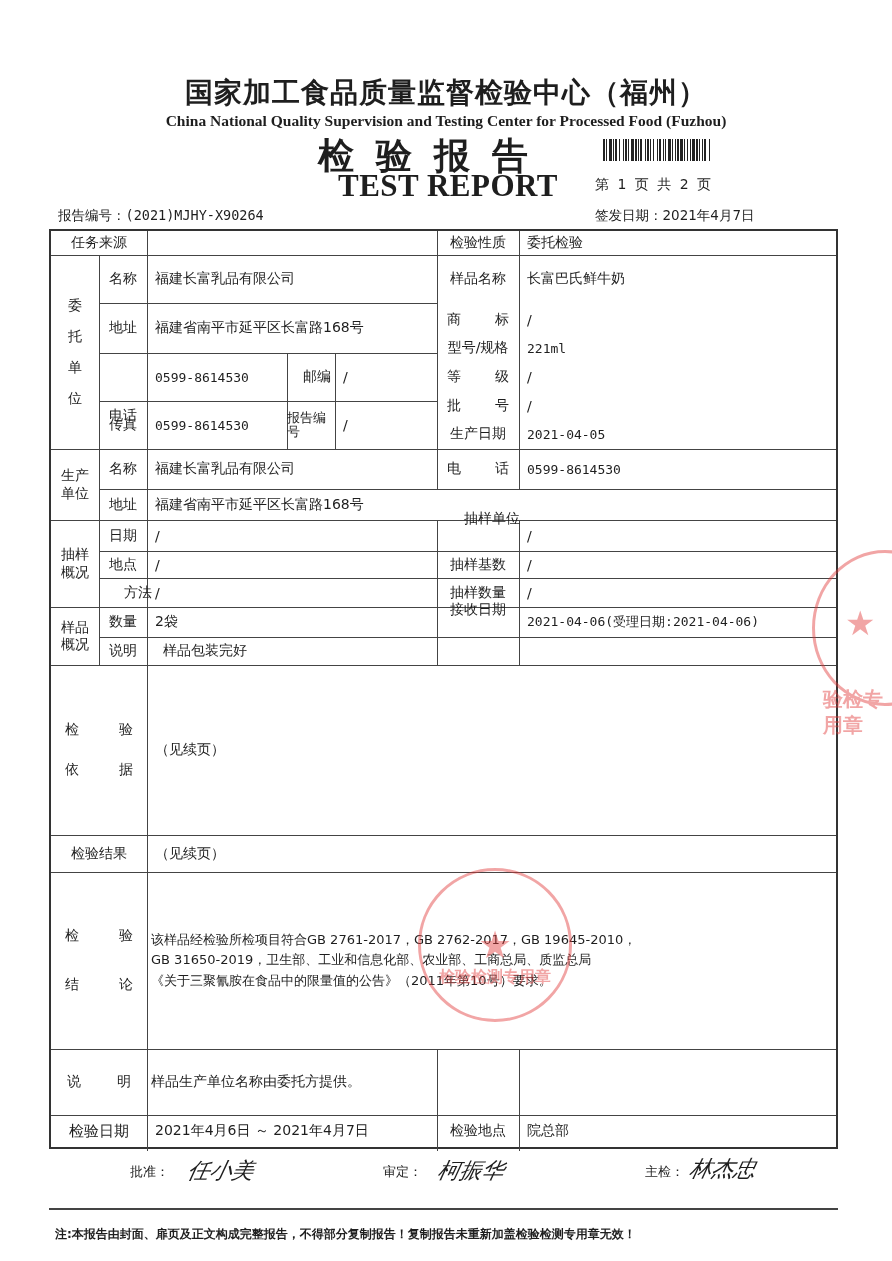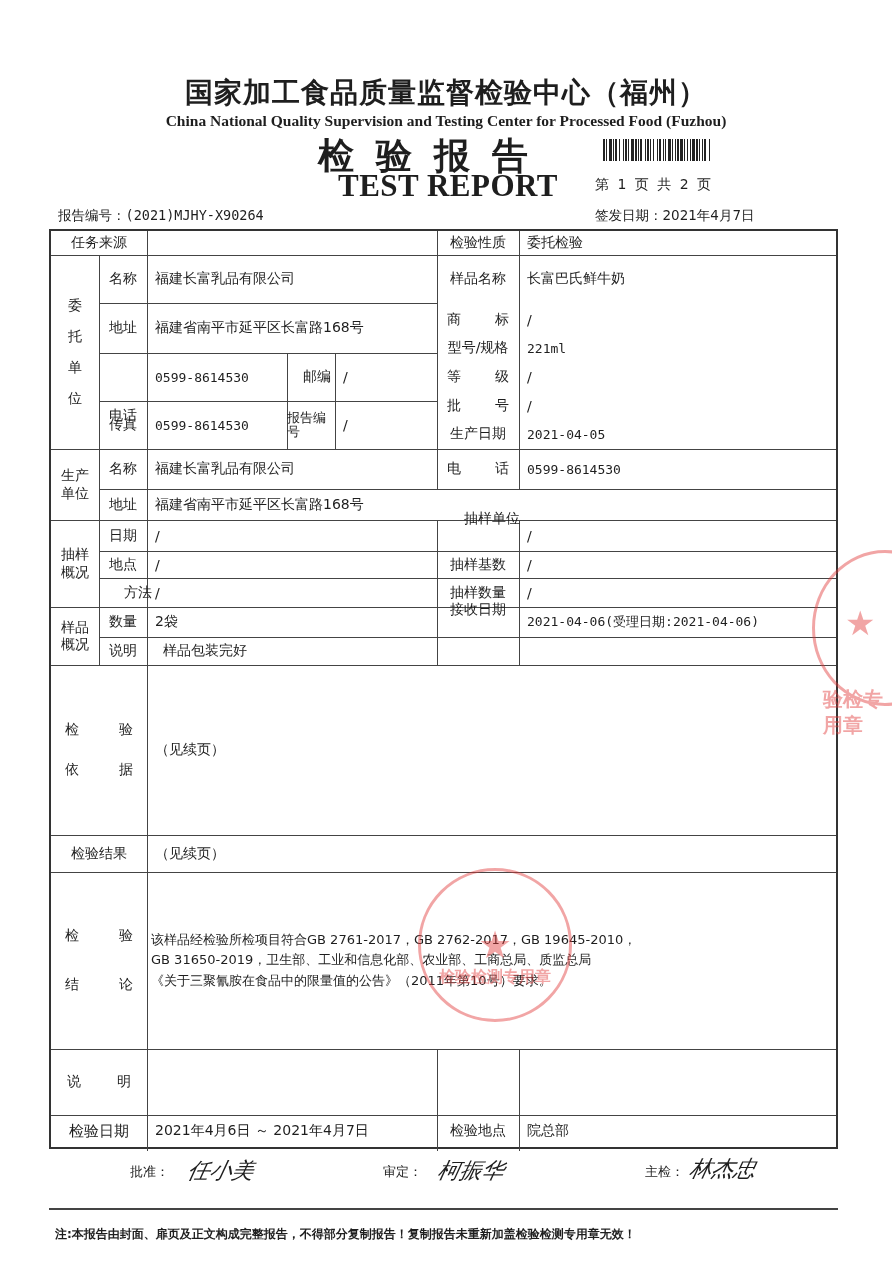--- a/index.html
+++ b/index.html
@@ -248,20 +248,21 @@
   <div class="cell" style="left:100px;top:641px;width:680px;height:177px;flex-direction:column;align-items:flex-start;justify-content:center;font-size:13px;line-height:1.55;padding-top:0;">
     <div>该样品经检验所检项目符合GB 2761-2017，GB 2762-2017，GB 19645-2010，</div>
     <div>GB 31650-2019，卫生部、工业和信息化部、农业部、工商总局、质监总局</div>
     <div>《关于三聚氰胺在食品中的限量值的公告》（2011年第10号）要求。</div>
   </div>
 
   <div class="cell spread" style="left:0;top:818px;width:96px;height:66px;padding:0 16px;">
     <span>说</span>
     <span>明</span>
   </div>
+  <div class="cell" style="left:100px;top:818px;width:600px;height:66px;">样品生产单位名称由委托方提供。</div>
 
   <div class="hl" style="left:0;right:0;top:884px;"></div>
   <div class="cell c" style="left:0;top:884px;width:96px;height:32px;font-size:15px;">检验日期</div>
   <div class="cell" style="left:104px;top:884px;width:280px;height:32px;">2021年4月6日  ～  2021年4月7日</div>
   <div class="cell c" style="left:386px;top:884px;width:82px;height:32px;">检验地点</div>
   <div class="cell" style="left:476px;top:884px;width:300px;height:32px;">院总部</div>
 </div>
 
 <div class="abs stamp" style="left:418px;top:868px;width:148px;height:148px;">
   <div style="position:absolute;left:0;right:0;top:52px;text-align:center;font-size:38px;">★</div>

